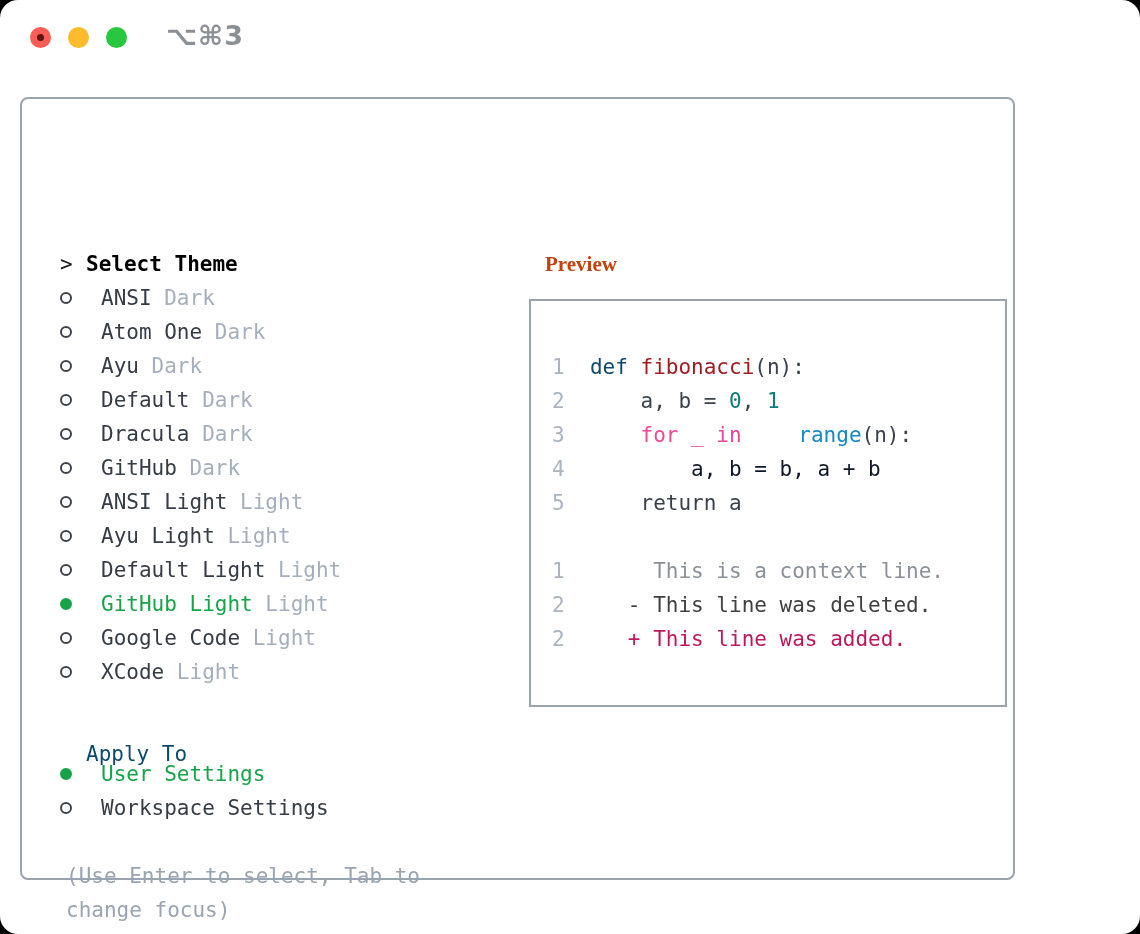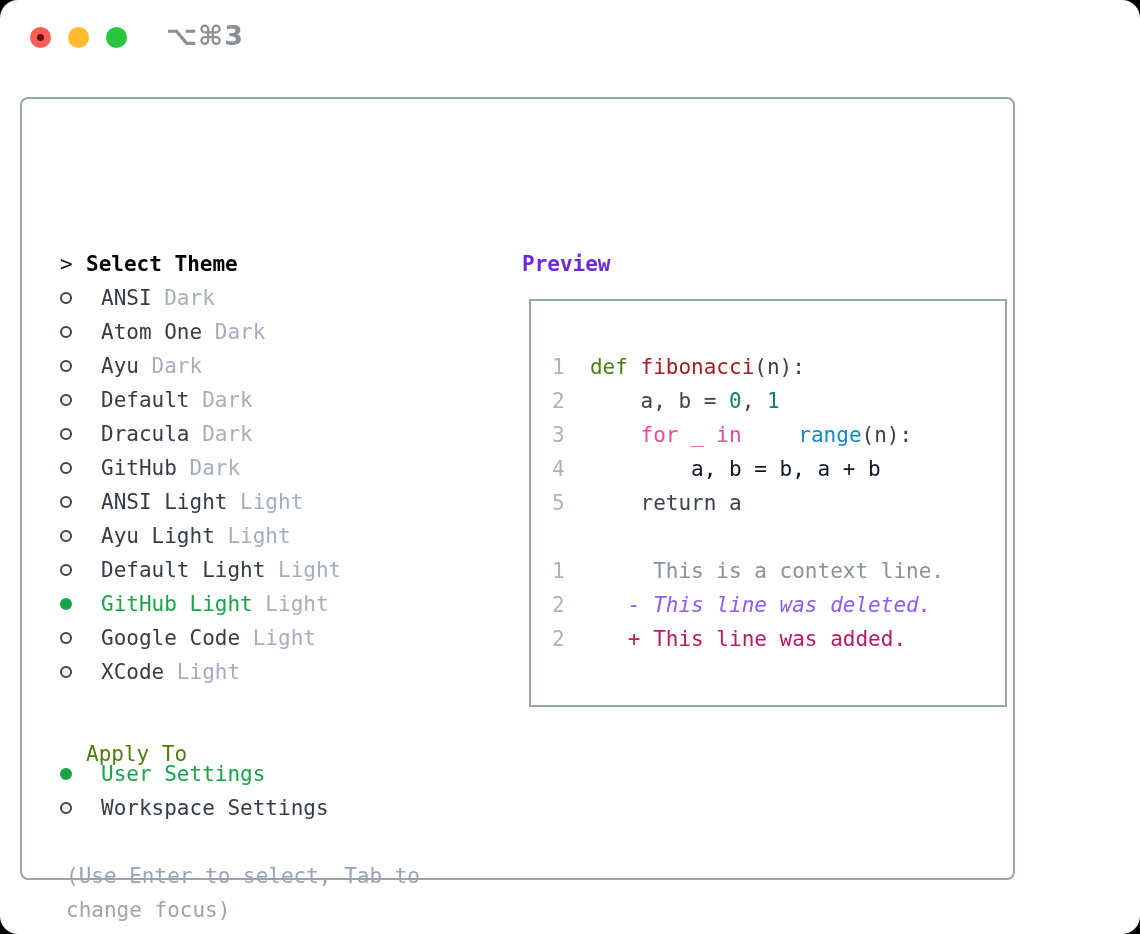--- a/index.html
+++ b/index.html
@@ -30,29 +30,29 @@
   .prompt{width:26px;color:#1a1a1a;}
   .hdr-text{font-weight:bold;color:#000;}
   #theme-list{position:absolute;left:38px;top:182px;}
   .marker{width:26px;display:flex;align-items:center;}
   .circle{width:12px;height:12px;border:2px solid #3c434c;border-radius:50%;box-sizing:border-box;background:transparent;}
   .circle.sel{background:#17a449;border-color:#17a449;}
   .tname{color:#353c46;margin-left:15px;}
   .tname.sel{color:#17a449;}
   .tvariant{color:#a4aebc;}
   #apply-section{position:absolute;left:38px;top:624px;}
-  .apply-title-text{color:#4d7c0f;margin-top:28px;}
+  .apply-title-text{color:#0c4a6e;margin-top:28px;}
   #hint{
     position:absolute;left:44px;top:760px;width:420px;
     font-size:21px;line-height:34px;color:#9aa4b0;
   }
   
   #preview-title{
-    position:absolute;left:500px;top:148px;height:34px;line-height:34px;
-    font-size:21px;font-weight:bold;color:#6d28d9;
+    position:absolute;left:523px;top:148px;height:34px;line-height:34px;
+    font-size:21px;font-weight:bold;color:#c2410c;font-family:Liberation Serif, serif;
   }
   #preview-box{
     position:absolute;left:507px;top:200px;width:478px;height:408px;
     border:2px solid #9aa4ae;box-sizing:border-box;background:#fff;
     padding:15px 0 0 21px;overflow:hidden;
   }
   .pline{height:34px;line-height:34px;font-size:21px;white-space:pre;}
 </style>
 </head>
 <body>
@@ -100,25 +100,25 @@
           <div class="opt-row"><span class="marker"><span class="circle"></span></span><span class="tname">Workspace Settings</span></div>
         </div>
     </div>
 
     <div id="hint">(Use Enter to select, Tab to change focus)</div>
 
     <div id="preview-title">Preview</div>
 
     <div id="preview-box">
         <div class="pline"></div>
-        <div class="pline"><span style="color: rgb(169, 180, 191);">1</span><span style="color: #4d7c0f;">  def </span><span style="color: rgb(163, 28, 34);">fibonacci</span><span style="color: rgb(57, 66, 76);">(n):</span></div>
+        <div class="pline"><span style="color: rgb(169, 180, 191);">1</span><span style="color: #0c4a6e;">  def </span><span style="color: rgb(163, 28, 34);">fibonacci</span><span style="color: rgb(57, 66, 76);">(n):</span></div>
         <div class="pline"><span style="color: rgb(169, 180, 191);">2</span><span style="color: rgb(57, 66, 76);">      a, b = </span><span style="color: rgb(15, 125, 120);">0</span><span style="color: rgb(57, 66, 76);">, </span><span style="color: rgb(15, 125, 120);">1</span></div>
         <div class="pline"><span style="color: rgb(169, 180, 191);">3</span><span style="color: #ec4899;">      for _ in </span><span style="color: rgb(20, 135, 197); margin-left: 44px;">range</span><span style="color: rgb(57, 66, 76);">(n):</span></div>
         <div class="pline"><span style="color: rgb(169, 180, 191);">4</span><span style="color: #0f172a;">          a, b = b, a + b</span></div>
         <div class="pline"><span style="color: rgb(169, 180, 191);">5</span><span style="color: rgb(57, 66, 76);">      return a</span></div>
         <div class="pline"></div>
         <div class="pline"><span style="color: rgb(169, 180, 191);">1</span><span style="color: rgb(138, 145, 153);">       This is a context line.</span></div>
-        <div class="pline"><span style="color: rgb(169, 180, 191);">2</span><span style="color: #8b5cf6; font-style: italic;">     - This line was deleted.</span></div>
+        <div class="pline"><span style="color: rgb(169, 180, 191);">2</span><span style="color: #404040;">     - This line was deleted.</span></div>
         <div class="pline"><span style="color: rgb(169, 180, 191);">2</span><span style="color: #be185d;">     + This line was added.</span></div>
       </div>
 
   </div>
 </div>
 
 </body></html>

